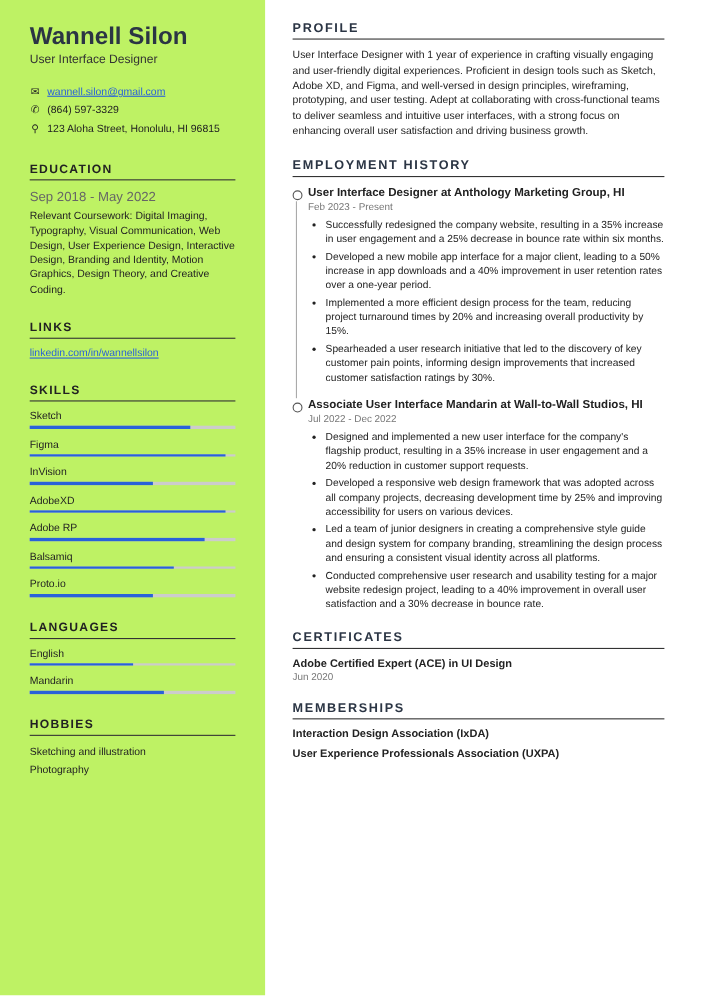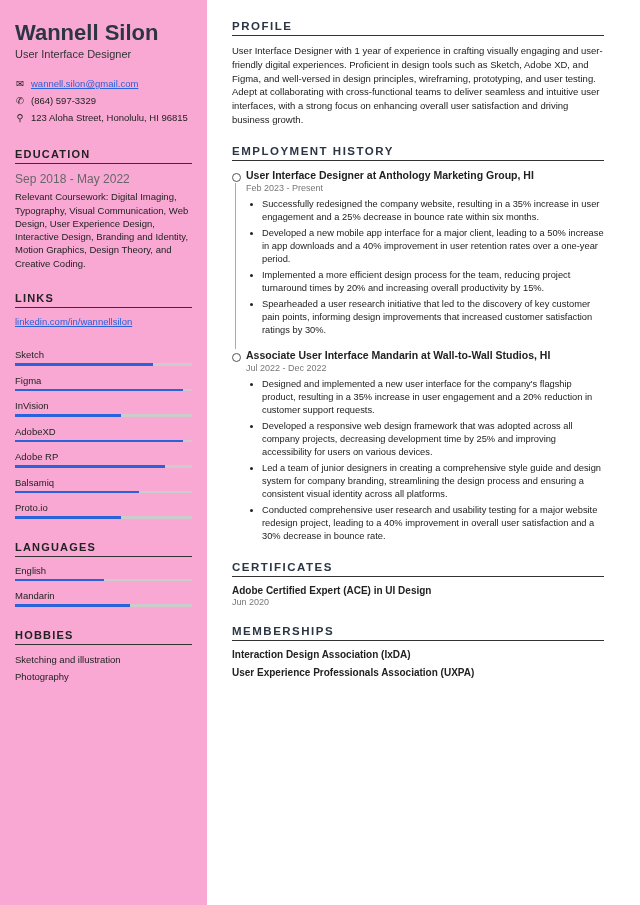--- a/index.html
+++ b/index.html
@@ -1,17 +1,17 @@
 <!DOCTYPE html>
 <html><head>
 <meta charset="utf-8">
 <style>
 *{margin:0;padding:0;box-sizing:border-box}
 body{font-family:Arial,Helvetica,sans-serif;font-size:10px;color:#222;width:640px;height:905px;display:flex;background:#fff}
-.left{width:207px;background:#f9a8d4;padding:20px 15px}
+.left{width:241px;background:#bef264;padding:20px 27px}
 .right{flex:1;padding:20px 36px 20px 25px}
 .name{font-size:22px;font-weight:700;color:#2b3544}
 .title{font-size:11px;color:#333;margin-top:2px}
 .contacts{margin-top:15px;font-size:9.5px;line-height:1.8}
 .contacts div{display:flex;align-items:center;gap:6px}
 .contacts a{color:#2962d9;text-decoration:underline}
 .icon{width:10px;display:inline-block;text-align:center}
 .sec{margin-top:22px}
 .sec-h{font-size:11px;font-weight:700;letter-spacing:1.2px;border-bottom:1.5px solid #333;padding-bottom:3px;margin-bottom:8px}
 .edu-title{font-size:10.5px;font-weight:700;line-height:1.35}
@@ -63,20 +63,21 @@
     <div class="dates">Sep 2018 - May 2022</div>
     <div class="body-text">Relevant Coursework: Digital Imaging, Typography, Visual Communication, Web Design, User Experience Design, Interactive Design, Branding and Identity, Motion Graphics, Design Theory, and Creative Coding.</div>
   </div>
 
   <div class="sec">
     <div class="sec-h">LINKS</div>
     <a class="link">linkedin.com/in/wannellsilon</a>
   </div>
 
   <div class="sec">
+    <div class="sec-h">SKILLS</div>
     <div id="skills-list">
         <div class="skill">
     <div class="skill-name">Sketch</div>
     <div class="bar">
             <div class="bar-fill" style="width:78%"></div>
           </div>
   </div>
         <div class="skill">
     <div class="skill-name">Figma</div>
     <div class="bar">

